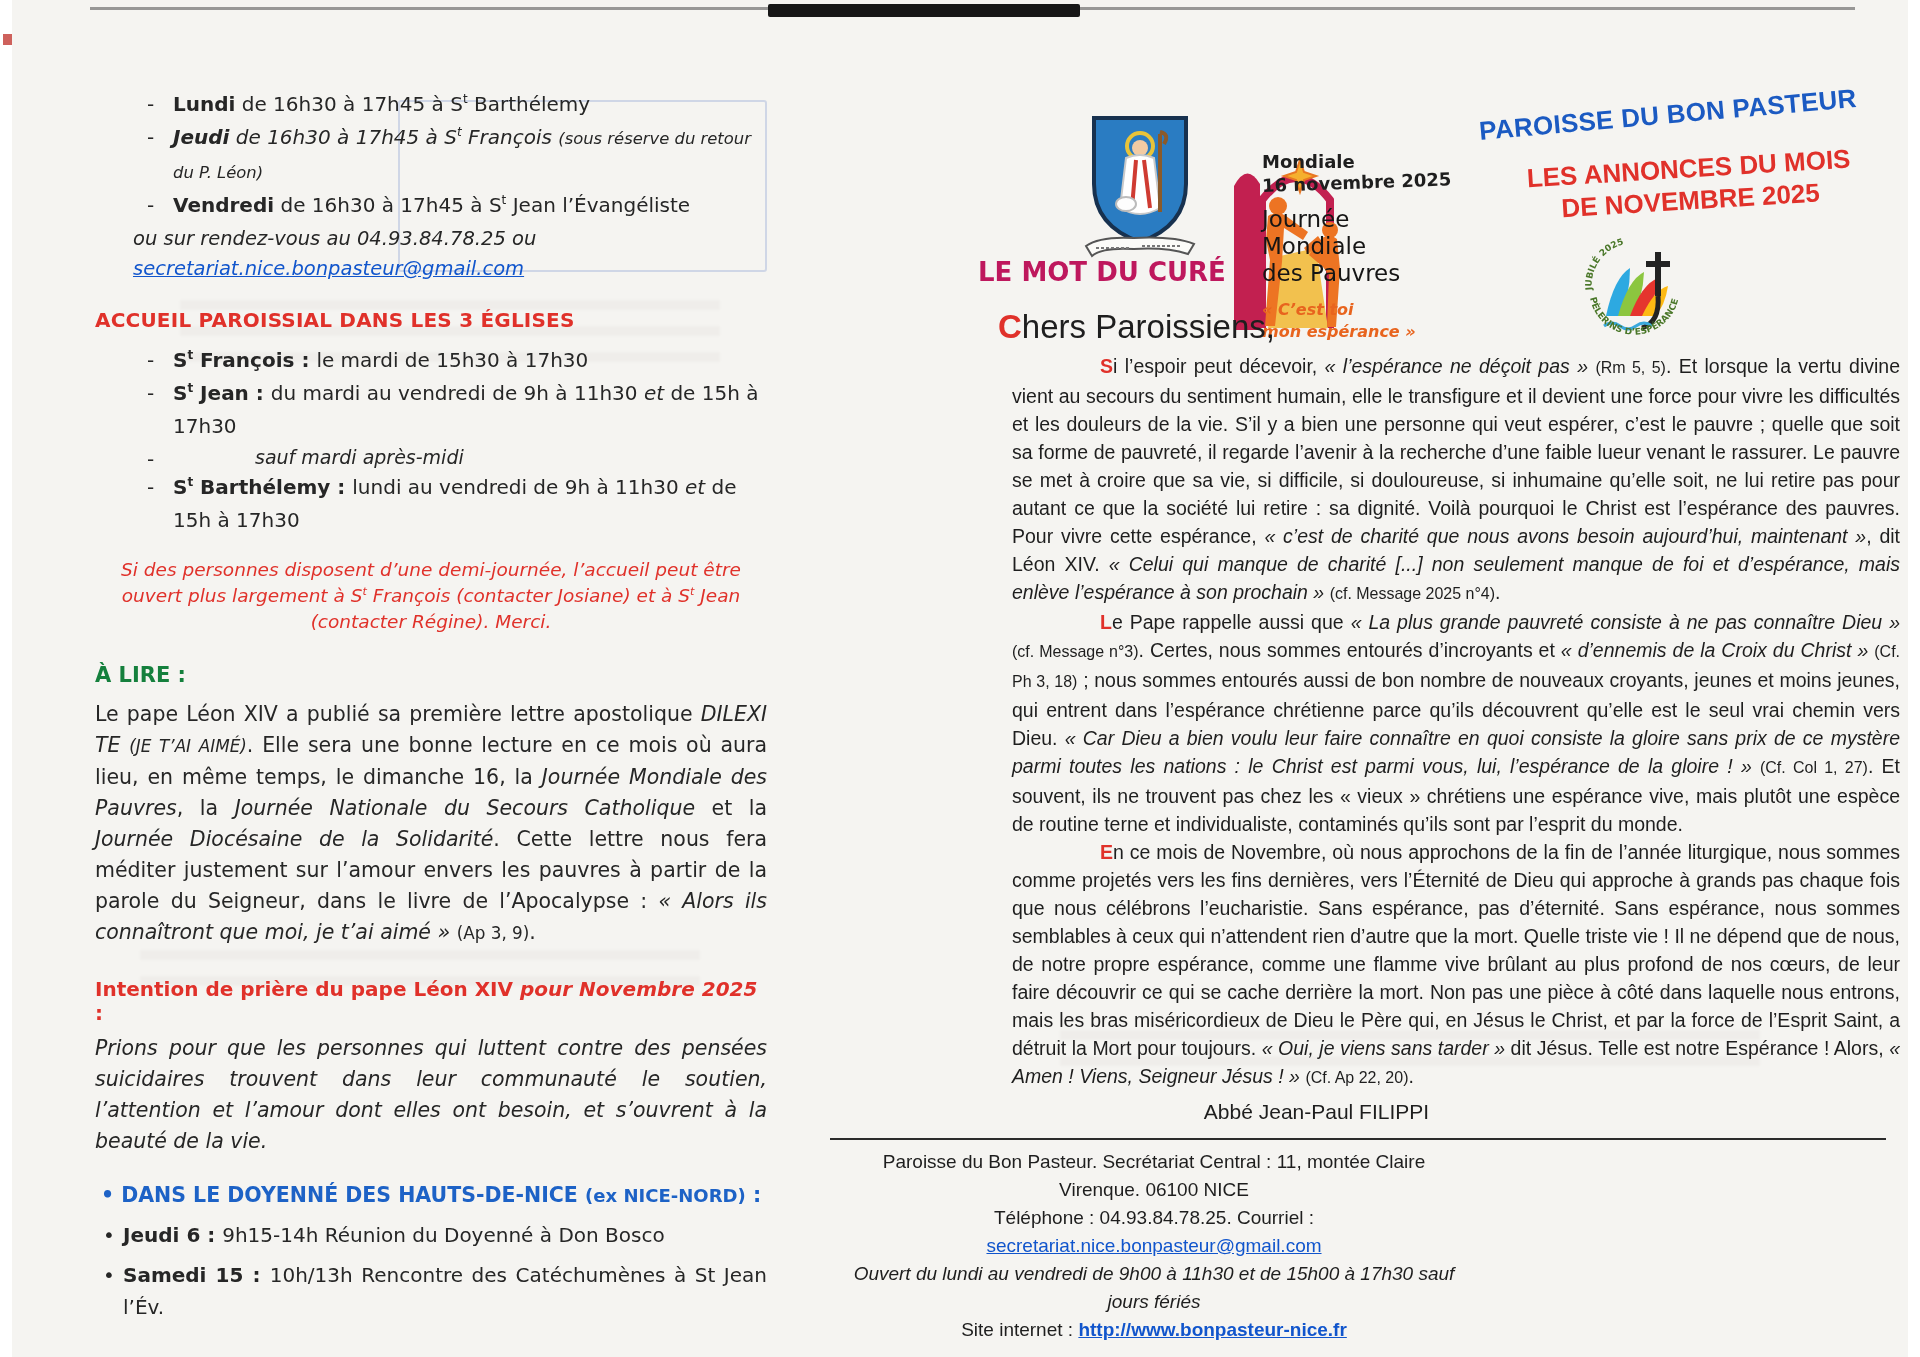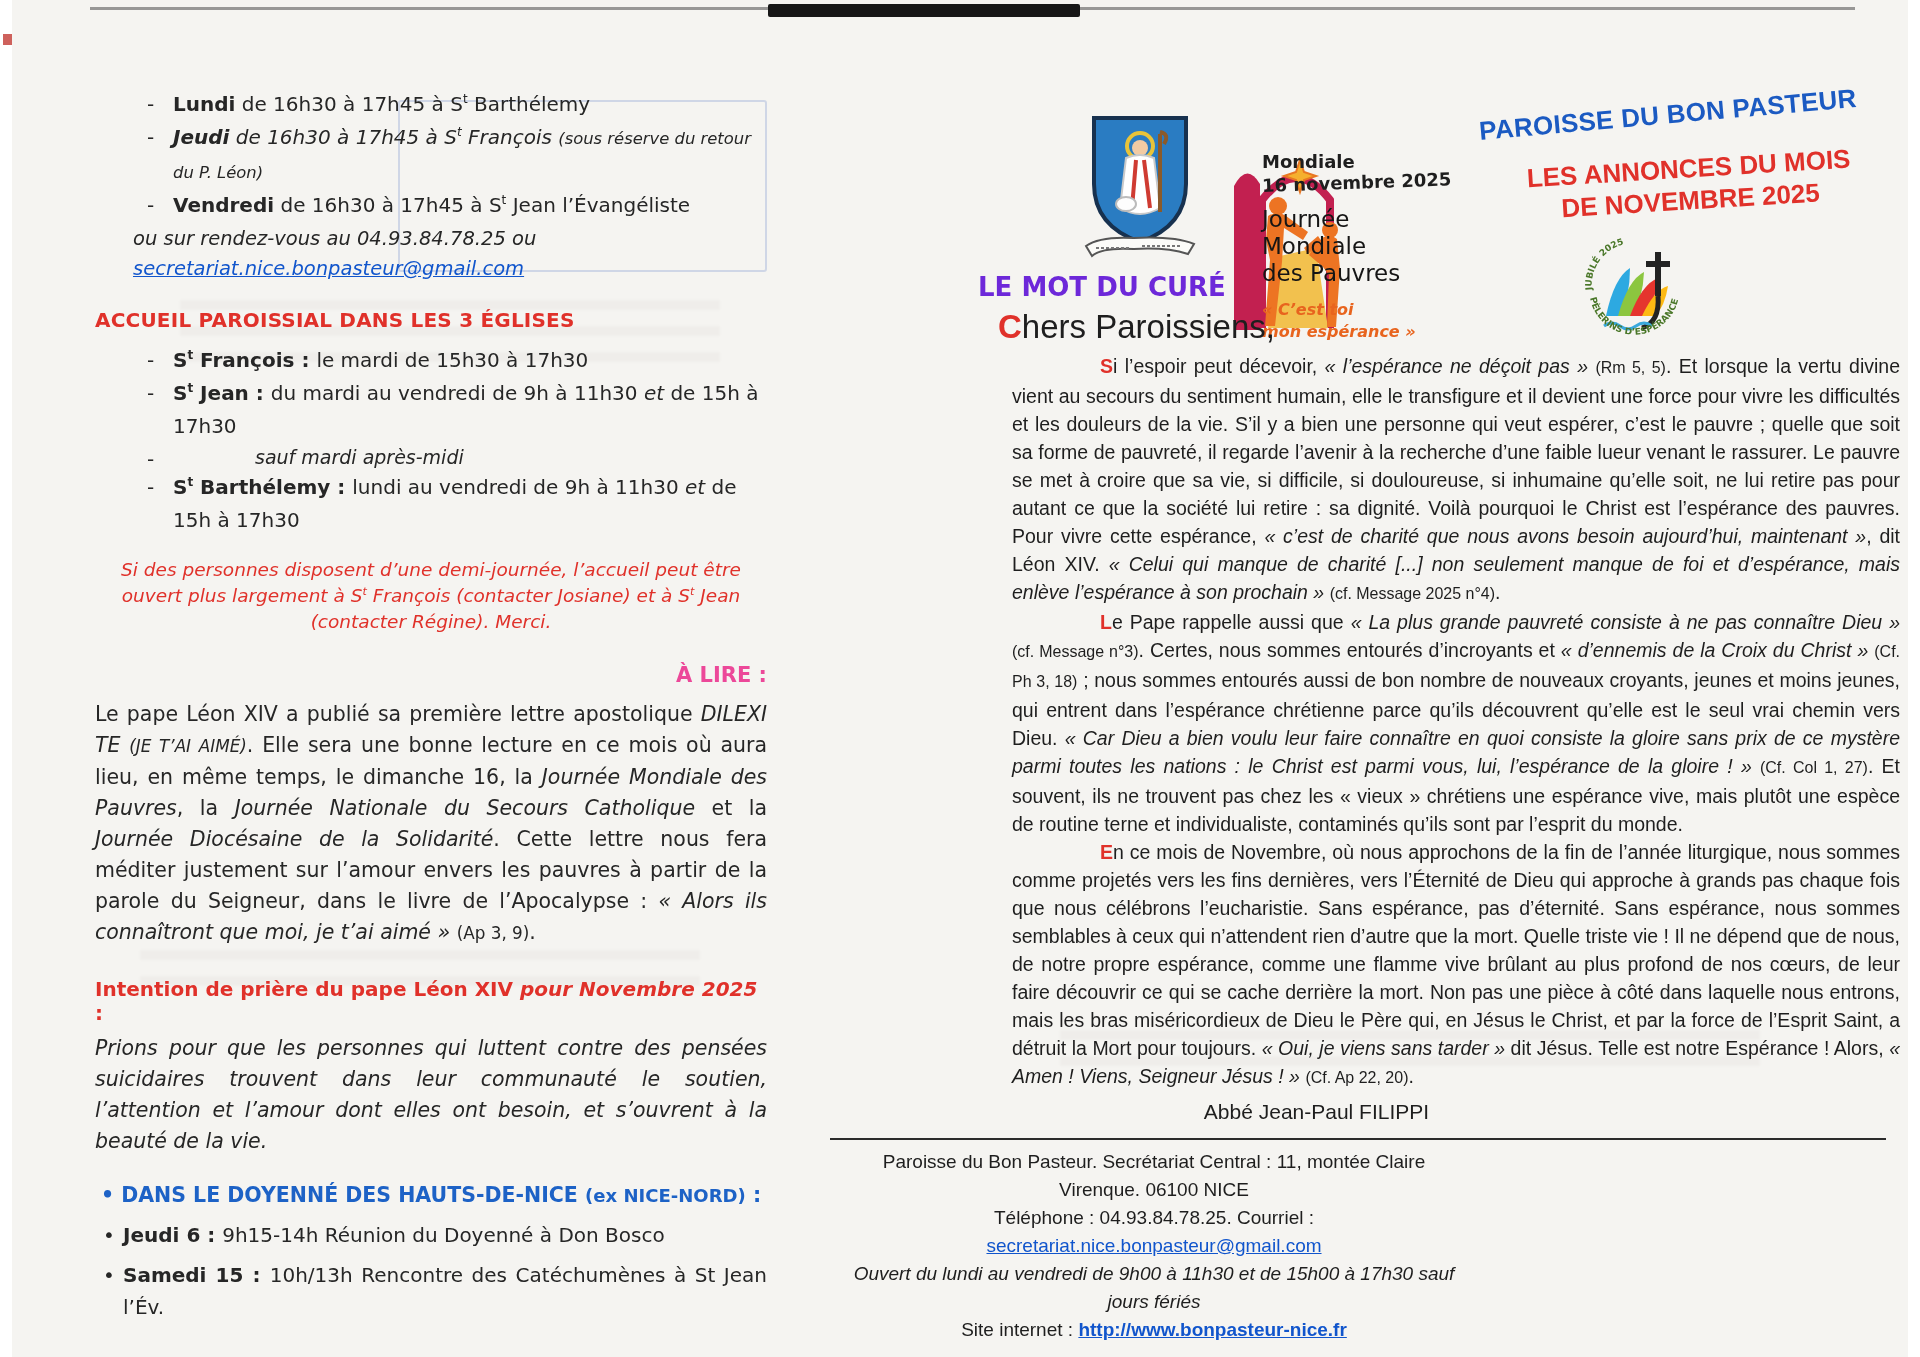--- a/index.html
+++ b/index.html
@@ -16,21 +16,21 @@
   .leftcol{position:absolute;left:95px;top:88px;width:672px;color:#262626;
            font-family:"DejaVu Sans",sans-serif;font-size:20px;}
   .red-head{color:#e0312a;font-weight:bold;font-size:20px;margin:4px 0 12px;letter-spacing:.2px;}
   ul.dash{list-style:none;margin:0;padding:0;}
   ul.dash>li{position:relative;padding-left:78px;line-height:33px;}
   ul.dash>li::before{content:"-";position:absolute;left:52px;color:#262626;}
   .rdv{font-style:italic;font-size:19.5px;margin:2px 0 0 38px;line-height:30px;}
   .h2gap{margin-top:24px;}
   .subline{font-style:italic;font-size:19px;line-height:28px;margin-left:160px;}
   .note-red{color:#e0312a;font-style:italic;font-size:18.5px;line-height:26px;text-align:center;margin-top:20px;}
-  .alire-title{color:#ec4899;font-weight:bold;font-size:21px;margin:28px 0 12px;text-align:right;}
+  .alire-title{color:#15803d;font-weight:bold;font-size:21px;margin:28px 0 12px;}
   .alire-body{text-align:justify;line-height:31px;font-size:20.5px;}
   .intent-head{color:#e0312a;font-size:20px;margin:28px 0 8px;}
   .intent-body{font-style:italic;font-size:20.5px;line-height:31px;text-align:justify;}
   .blue-head{color:#1d62c6;font-weight:bold;font-size:20.5px;text-align:center;margin:26px 0 12px;}
   ul.bullet{list-style:none;margin:0;padding:0;}
   ul.bullet>li{position:relative;padding-left:28px;line-height:32px;margin-bottom:8px;text-align:justify;}
   ul.bullet>li::before{content:"\2022";position:absolute;left:8px;color:#262626;}
 
   
   .rightcol{position:absolute;left:830px;top:90px;width:1070px;color:#1e1e1e;
@@ -41,21 +41,21 @@
   .jmp-text{position:absolute;left:432px;top:60px;width:230px;font-family:"DejaVu Sans",sans-serif;}
   .jmp-d1{font-weight:bold;font-size:18px;line-height:24px;}
   .jmp-d2{font-weight:bold;font-size:18px;line-height:24px;transform:rotate(-2deg);transform-origin:left;}
   .jmp-j{font-size:23px;line-height:27px;margin-top:8px;color:#151515;}
   .jmp-q{color:#e8641e;font-weight:bold;font-style:italic;font-size:16px;line-height:22px;margin-top:12px;}
   .title-par{position:absolute;left:648px;top:26px;width:400px;color:#1b5ac2;font-weight:bold;
              font-size:26px;transform:rotate(-5deg);transform-origin:left top;letter-spacing:.3px;}
   .title-ann{position:absolute;left:668px;top:74px;width:380px;color:#e0312a;font-weight:bold;
              font-size:26px;transform:rotate(-3.5deg);transform-origin:left top;text-align:center;line-height:32px;}
   .jubile{position:absolute;left:748px;top:148px;}
-  .mot-title{position:absolute;left:148px;top:182px;color:#6d28d9;font-weight:bold;font-size:26px;
+  .mot-title{position:absolute;left:148px;top:167px;color:#be185d;font-weight:bold;font-size:26px;
              font-family:"DejaVu Sans",sans-serif;}
   .salut{position:absolute;left:168px;top:218px;font-size:33px;}
   .rbody{margin-left:182px;width:888px;text-align:justify;line-height:28px;}
   .rbody p{margin:0;text-indent:88px;}
   .signature{margin:8px 97px 0 0;text-align:center;font-size:21px;}
   .sep{border:none;border-top:2px solid #2b2b2b;margin:14px 0 8px 0;width:1056px;}
   .footer{width:620px;margin-left:14px;text-align:center;line-height:28px;font-size:19px;}
   .footer .it{font-style:italic;}
 
   

